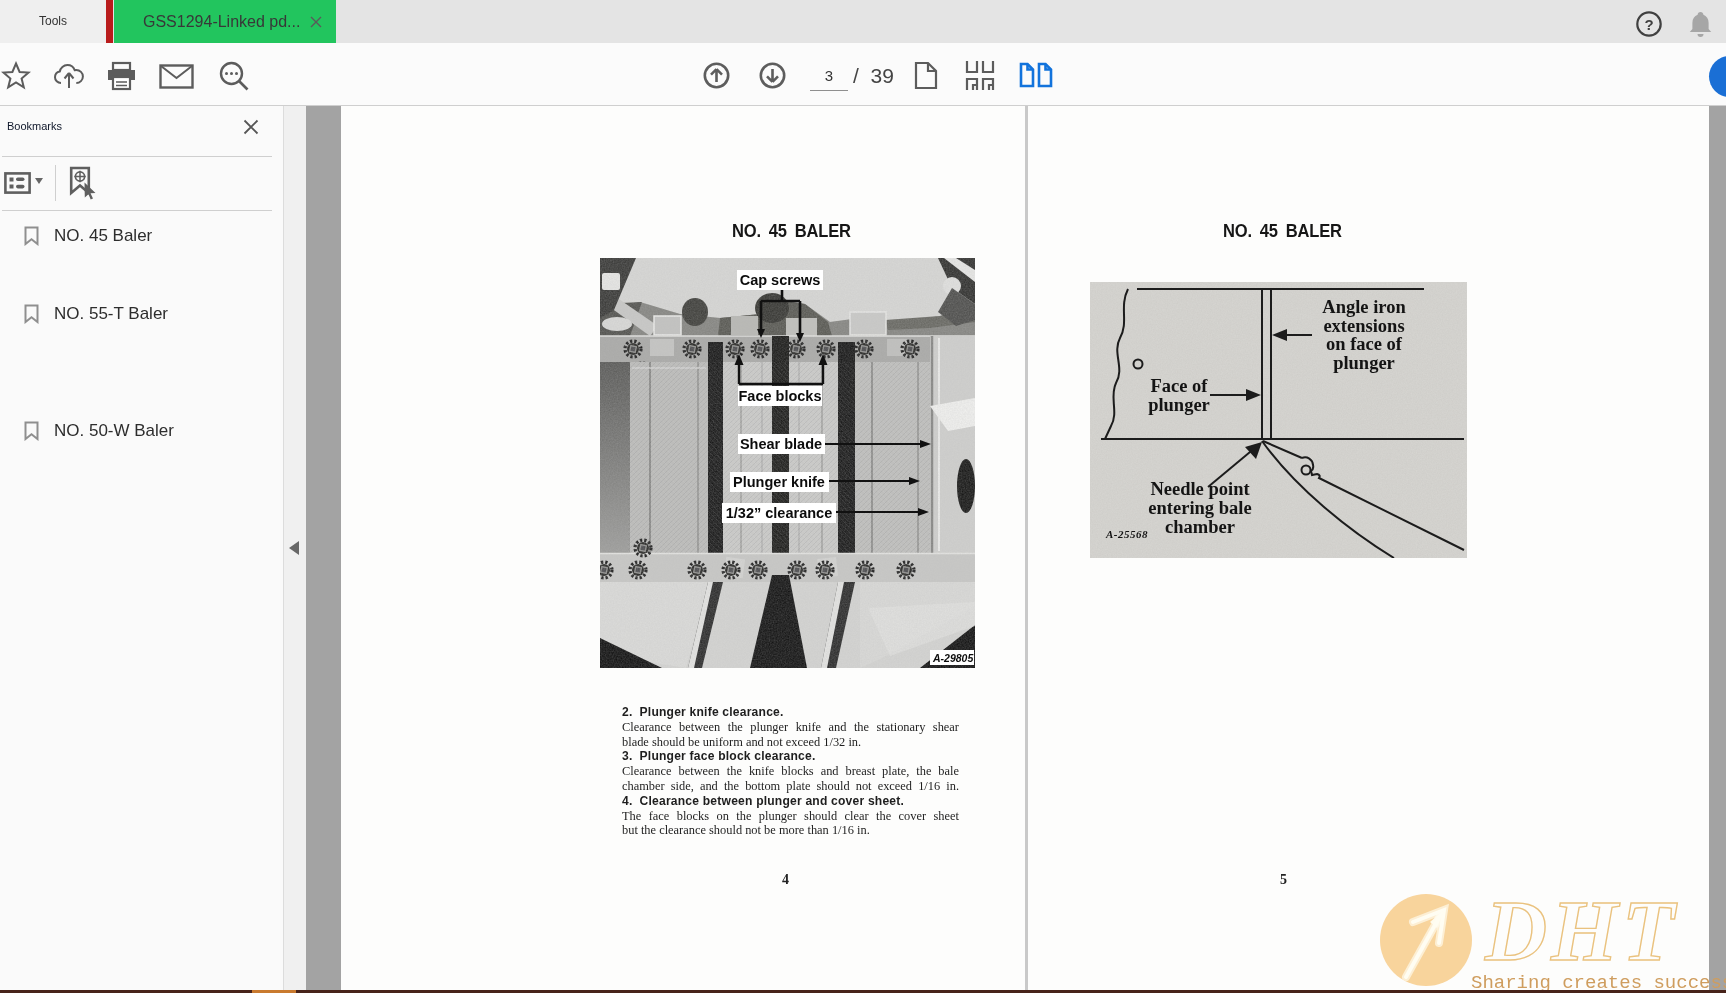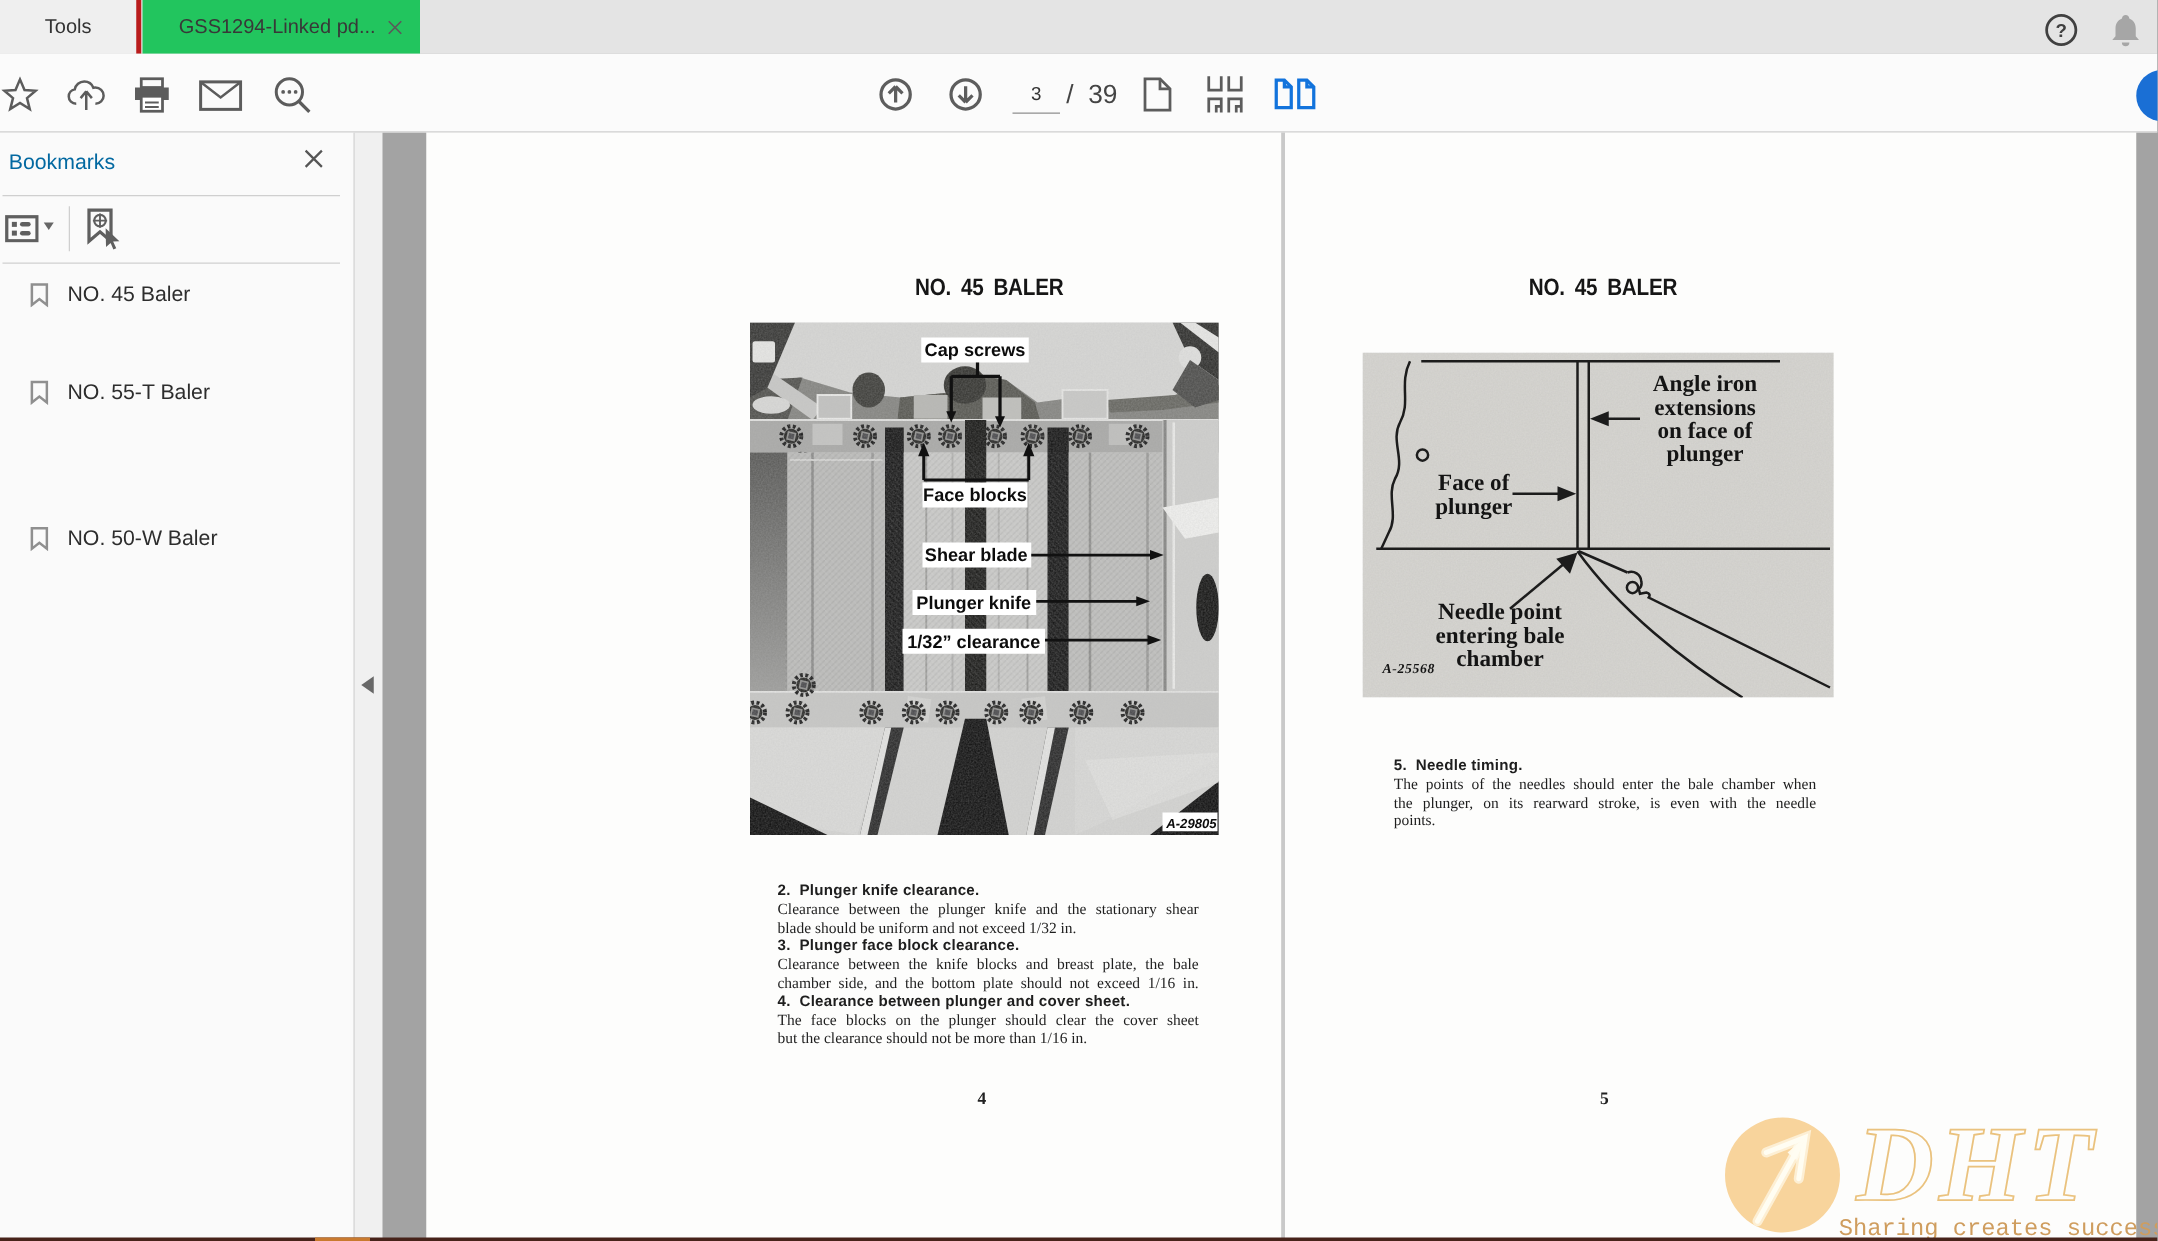--- a/index.html
+++ b/index.html
@@ -2,32 +2,32 @@
 <html><head>
 <meta charset="utf-8">
 <style>
   * { margin:0; padding:0; box-sizing:border-box; }
   html,body { width:1726px; height:993px; overflow:hidden; }
   body { position:relative; font-family:"Liberation Sans", sans-serif; background:#a3a3a3; }
   .abs { position:absolute; }
 
   
   #tabbar { position:absolute; left:0; top:0; width:1726px; height:43px; background:#e4e4e4; }
-  #toolstab { position:absolute; left:0; top:0; width:113px; height:43px; background:#efefef; border-right:4px solid #b91c1c; color:#333; font-size:16px; line-height:43px; text-align:center; }
+  #toolstab { position:absolute; left:0; top:0; width:113px; height:43px; background:#efefef; border-right:7px solid #b91c1c; color:#333; font-size:12px; line-height:43px; text-align:center; }
   #activetab { position:absolute; left:114px; top:0; width:222px; height:43px; background:#22c55e; color:#383838; font-size:16px; line-height:43px; }
   #activetab .ttl { position:absolute; left:29px; top:0; }
   
   #toolbar { position:absolute; left:0; top:43px; width:1726px; height:63px; background:#fbfbfb; border-bottom:1px solid #cfcfcf; }
   #pginput { position:absolute; left:810px; top:19px; width:38px; height:29px; border-bottom:1px solid #8f8f8f; color:#333; font-size:15px; text-align:center; line-height:27px; }
   #pgtotal { position:absolute; left:853px; top:19px; height:29px; color:#444; font-size:21px; line-height:27px; }
   #bluedot { position:absolute; left:1709px; top:13px; width:41px; height:41px; border-radius:50%; background:#1a6fd5; }
 
   
   #panel { position:absolute; left:0; top:106px; width:283px; height:887px; background:#fafafa; }
-  #panel .hdr { position:absolute; left:7px; top:14px; font-size:17px; color:#0369a1; }
+  #panel .hdr { position:absolute; left:7px; top:14px; font-size:11px; color:#0f172a; }
   .sep { position:absolute; left:2px; width:270px; height:0; border-top:1px solid #cfcfcf; }
   .vsep { position:absolute; width:0; border-left:1px solid #cfcfcf; }
   .bmrow { position:absolute; left:0; width:283px; height:34px; }
   .bmrow .txt { position:absolute; left:54px; top:7px; font-size:17px; color:#2d2d2d; }
   .bmrow svg { position:absolute; left:24px; top:7px; }
 
   #strip { position:absolute; left:283px; top:106px; width:23px; height:887px; background:#f0f0f0; border-left:1px solid #dcdcdc; }
   #strip .tri { position:absolute; left:5px; top:435px; width:0; height:0; border-top:7px solid transparent; border-bottom:7px solid transparent; border-right:10px solid #686868; }
 
   
@@ -377,26 +377,20 @@
       <text x="274" y="68">on face of</text>
       <text x="274" y="87">plunger</text>
       <text x="89" y="110">Face of</text>
       <text x="89" y="129">plunger</text>
       <text x="110" y="213">Needle point</text>
       <text x="110" y="232">entering bale</text>
       <text x="110" y="251">chamber</text>
       <text x="16" y="256" font-size="11px" font-style="italic" font-weight="bold" text-anchor="start" letter-spacing="0.5">A-25568</text>
     </g>
   </svg>
-  <div class="body-txt" style="left:87px;top:499px;width:338px">
-    <div class="hd">5.&nbsp;&nbsp;Needle timing.</div>
-    <div class="jln">The points of the needles should enter the bale chamber when</div>
-    <div class="jln">the plunger, on its rearward stroke, is even with the needle</div>
-    <div class="ln">points.</div>
-  </div>
   <div class="pgnum" style="left:252px">5</div>
 </div>
 
 <svg class="abs" style="left:1360px;top:880px" width="366" height="113" viewBox="0 0 366 113">
   <circle cx="66" cy="60" r="46" fill="#f8d49c"></circle>
   <g stroke="#fffdf2" fill="none" stroke-linecap="round">
     <path d="M46,97 L80,36" stroke-width="8" opacity="0.65"></path>
     <path d="M46,97 L80,36" stroke-width="4"></path>
     <path d="M53,42 L84,30 L79,63" stroke-width="8" opacity="0.65"></path>
     <path d="M53,42 L84,30 L79,63" stroke-width="4"></path>

